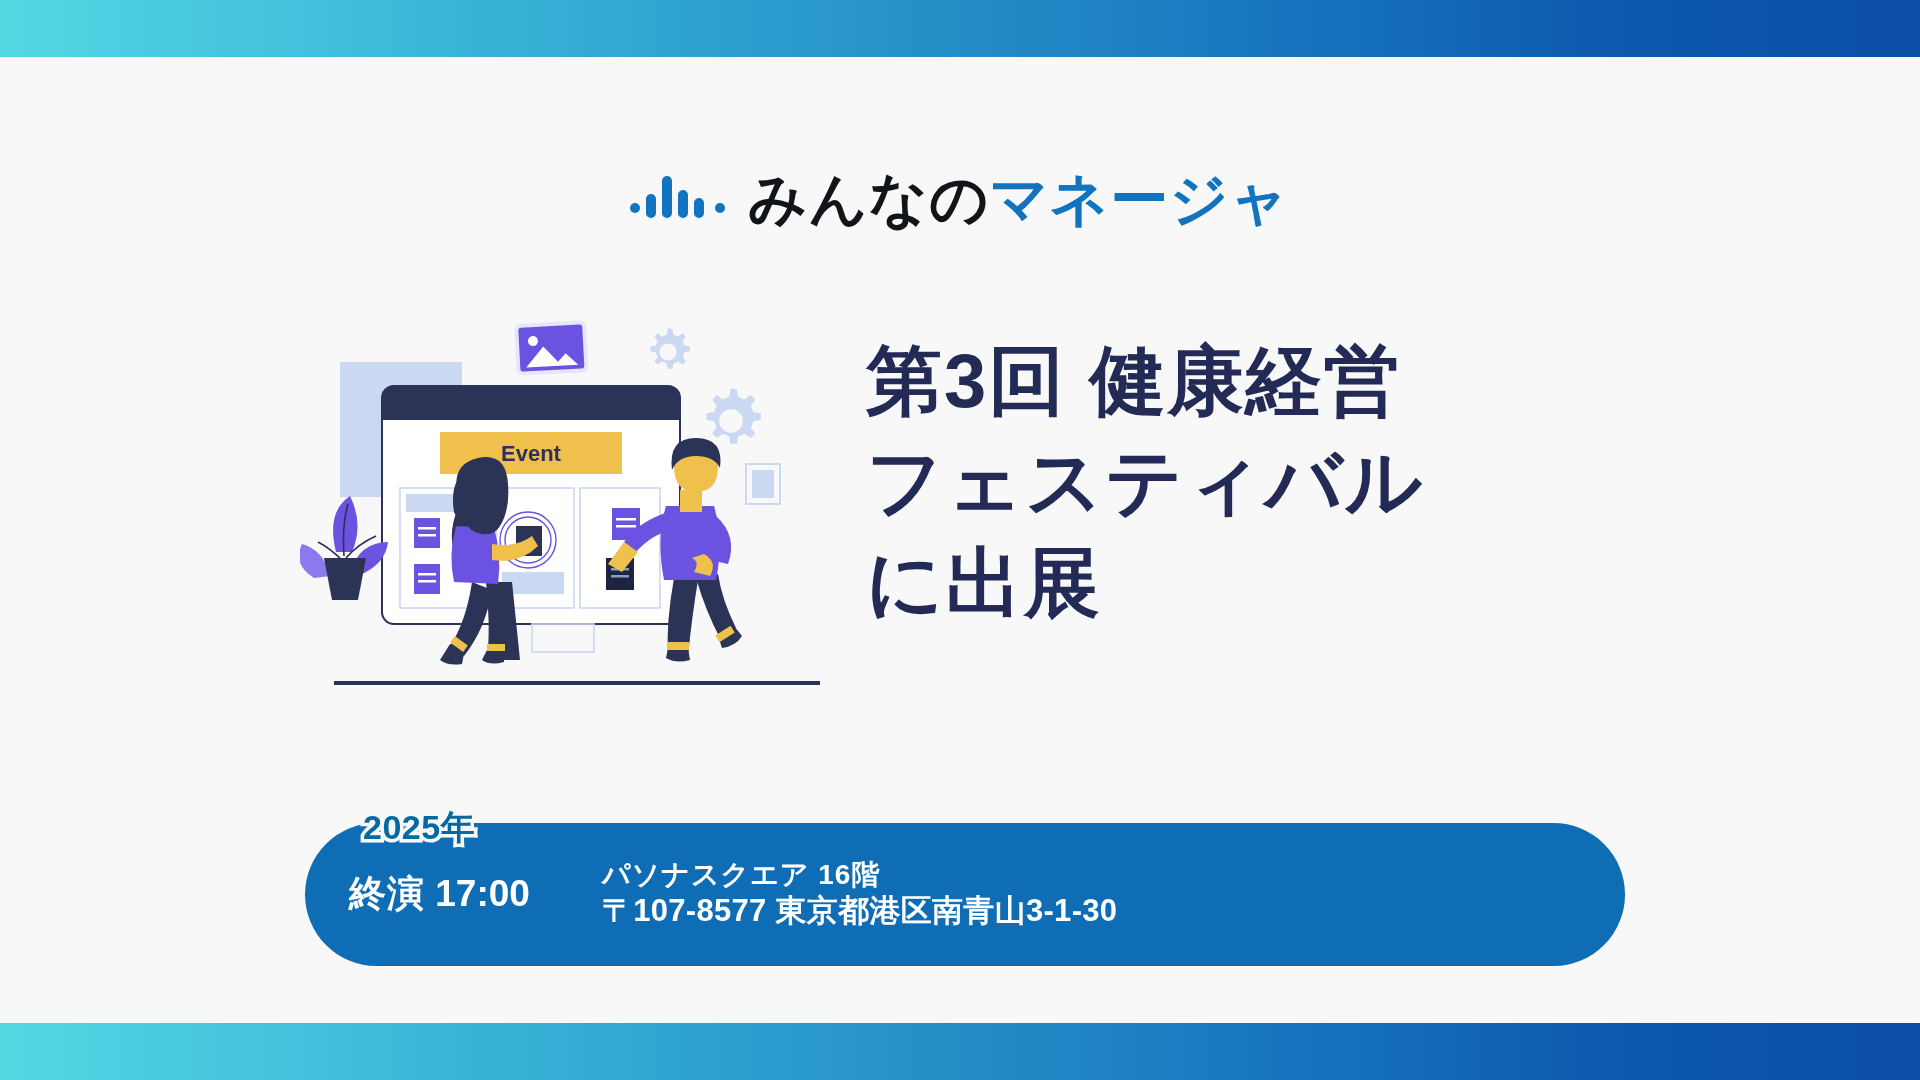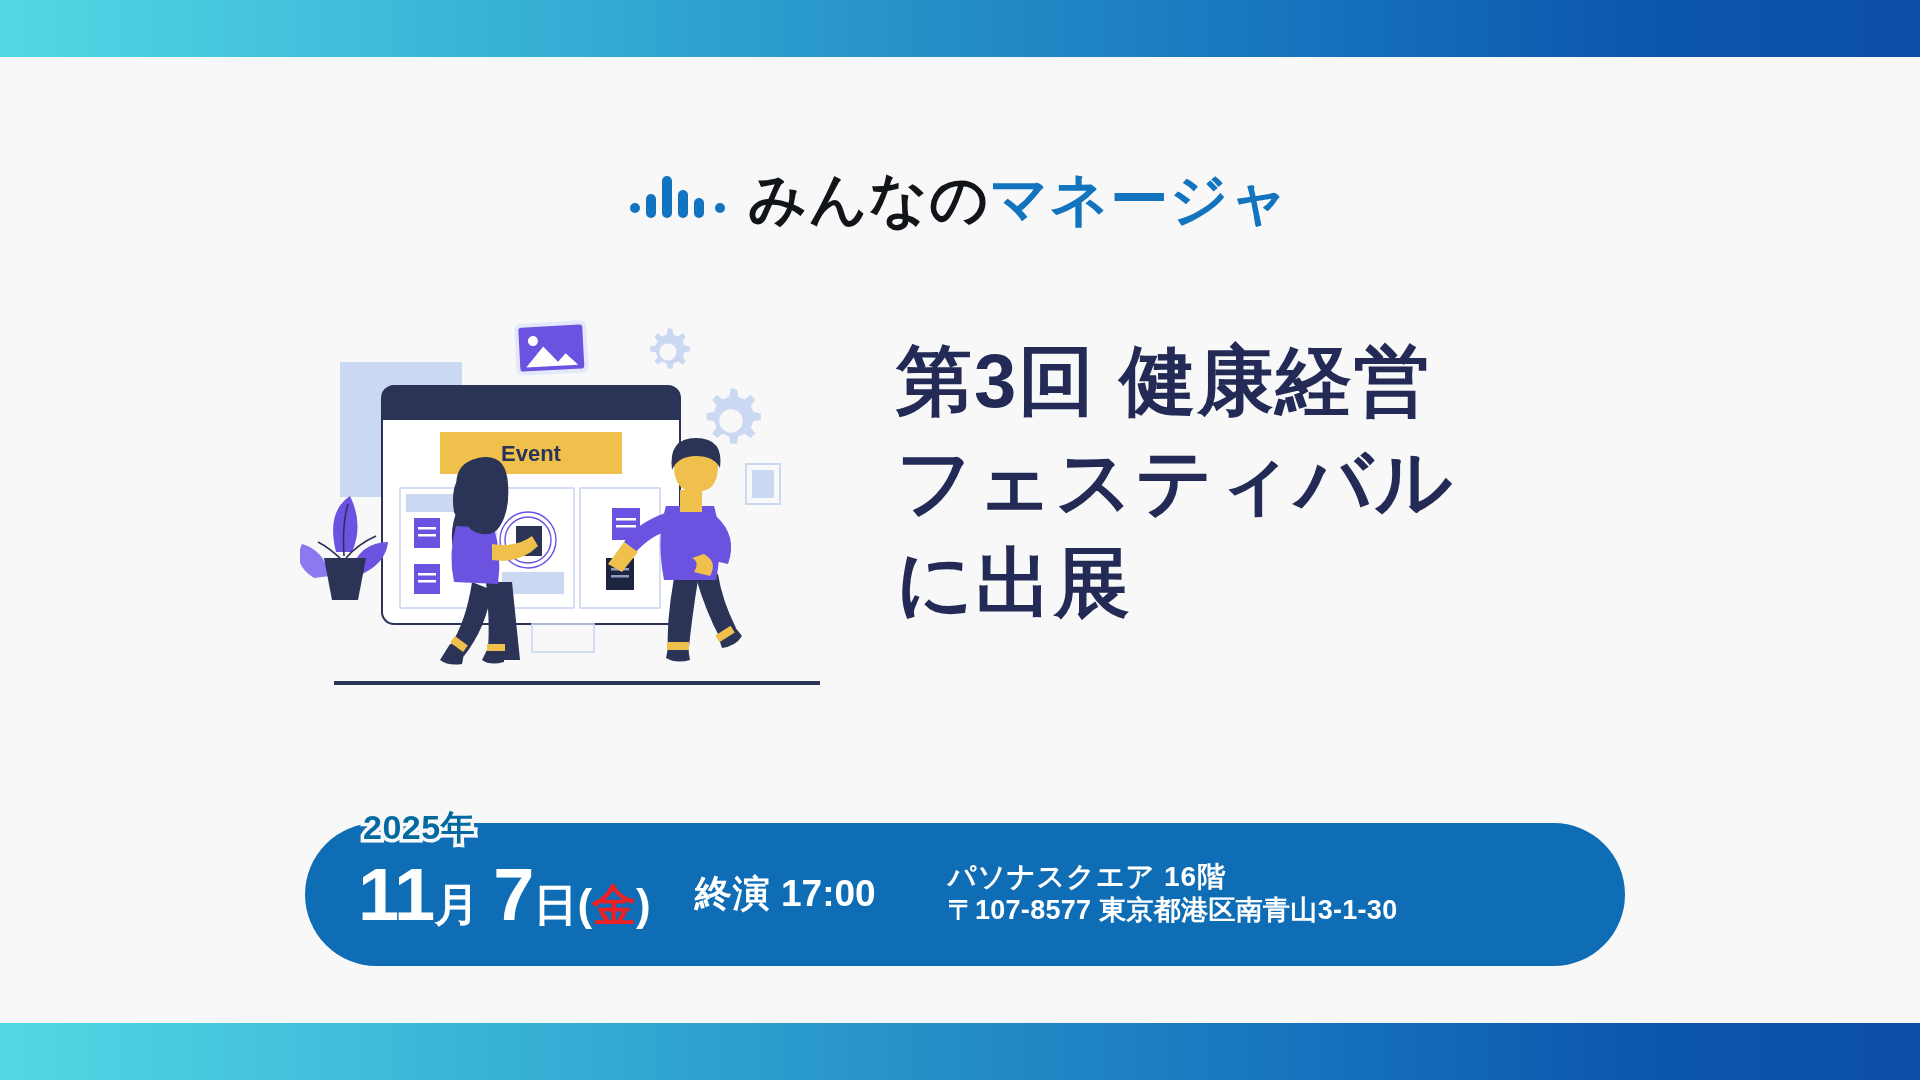--- a/index.html
+++ b/index.html
@@ -34,21 +34,21 @@
   
   .illus { position:absolute; left:300px; top:300px; width:520px; height:420px;text-decoration:underline; }
 
   
   .headline {
     position:absolute; left:866px; top:330px; width:800px;
     color:#222A55;
     font-size:76px; font-weight:700; line-height:1.33;
     letter-spacing:2px; white-space:nowrap;
   }
-  .headline .ln { display:block;margin-left:30px; }
+  .headline .ln { display:block; }
 
   
   .year {
     position:absolute; left:363px; top:805px;
     font-size:34px; font-weight:700; color:#0369a1;
     -webkit-text-stroke:7px #F8F8F9;
     paint-order:stroke fill;
     letter-spacing:0.5px;
     z-index:3;
   }
@@ -74,21 +74,21 @@
   }
   .pill .times .lbl { letter-spacing:1px; }
 
   .pill .venue {
     color:#fff; margin-left:72px; white-space:nowrap;
   }
   .pill .venue .vname {
     font-size:28px; font-weight:700; line-height:1.18; letter-spacing:1px;
   }
   .pill .venue .vaddr {
-    font-size:27px; font-weight:700; line-height:1.3; letter-spacing:0.3px;
+    font-size:31px; font-weight:700; line-height:1.3; letter-spacing:0.3px;
   }
 </style>
 </head>
 <body>
 
 <div class="band top"></div>
 
 <div class="logo-wrap">
   <span class="logo-mark">
     <svg width="96" height="58" viewBox="0 0 96 58">
@@ -226,29 +226,20 @@
 <h1 class="headline">
   <span class="ln">第3回 健康経営</span>
   <span class="ln">フェスティバル</span>
   <span class="ln">に出展</span>
 </h1>
 
 <div class="year">2025年</div>
 
 <div class="pill">
 
-  <div class="date">
-    <span class="big">11</span>
-      <span class="mid">月</span>
-      <span class="big" style="margin-left:14px">7</span>
-      <span class="sml">日</span>
-      <span class="sml">(</span>
-      <span class="sml red">金</span>
-      <span class="sml">)</span>
-  </div>
 
   <div class="times">
     <div>
       <span class="lbl">終演</span>
       <span>17:00</span>
     </div>
   </div>
 
   <div class="venue">
     <div class="vname">パソナスクエア 16階</div>

